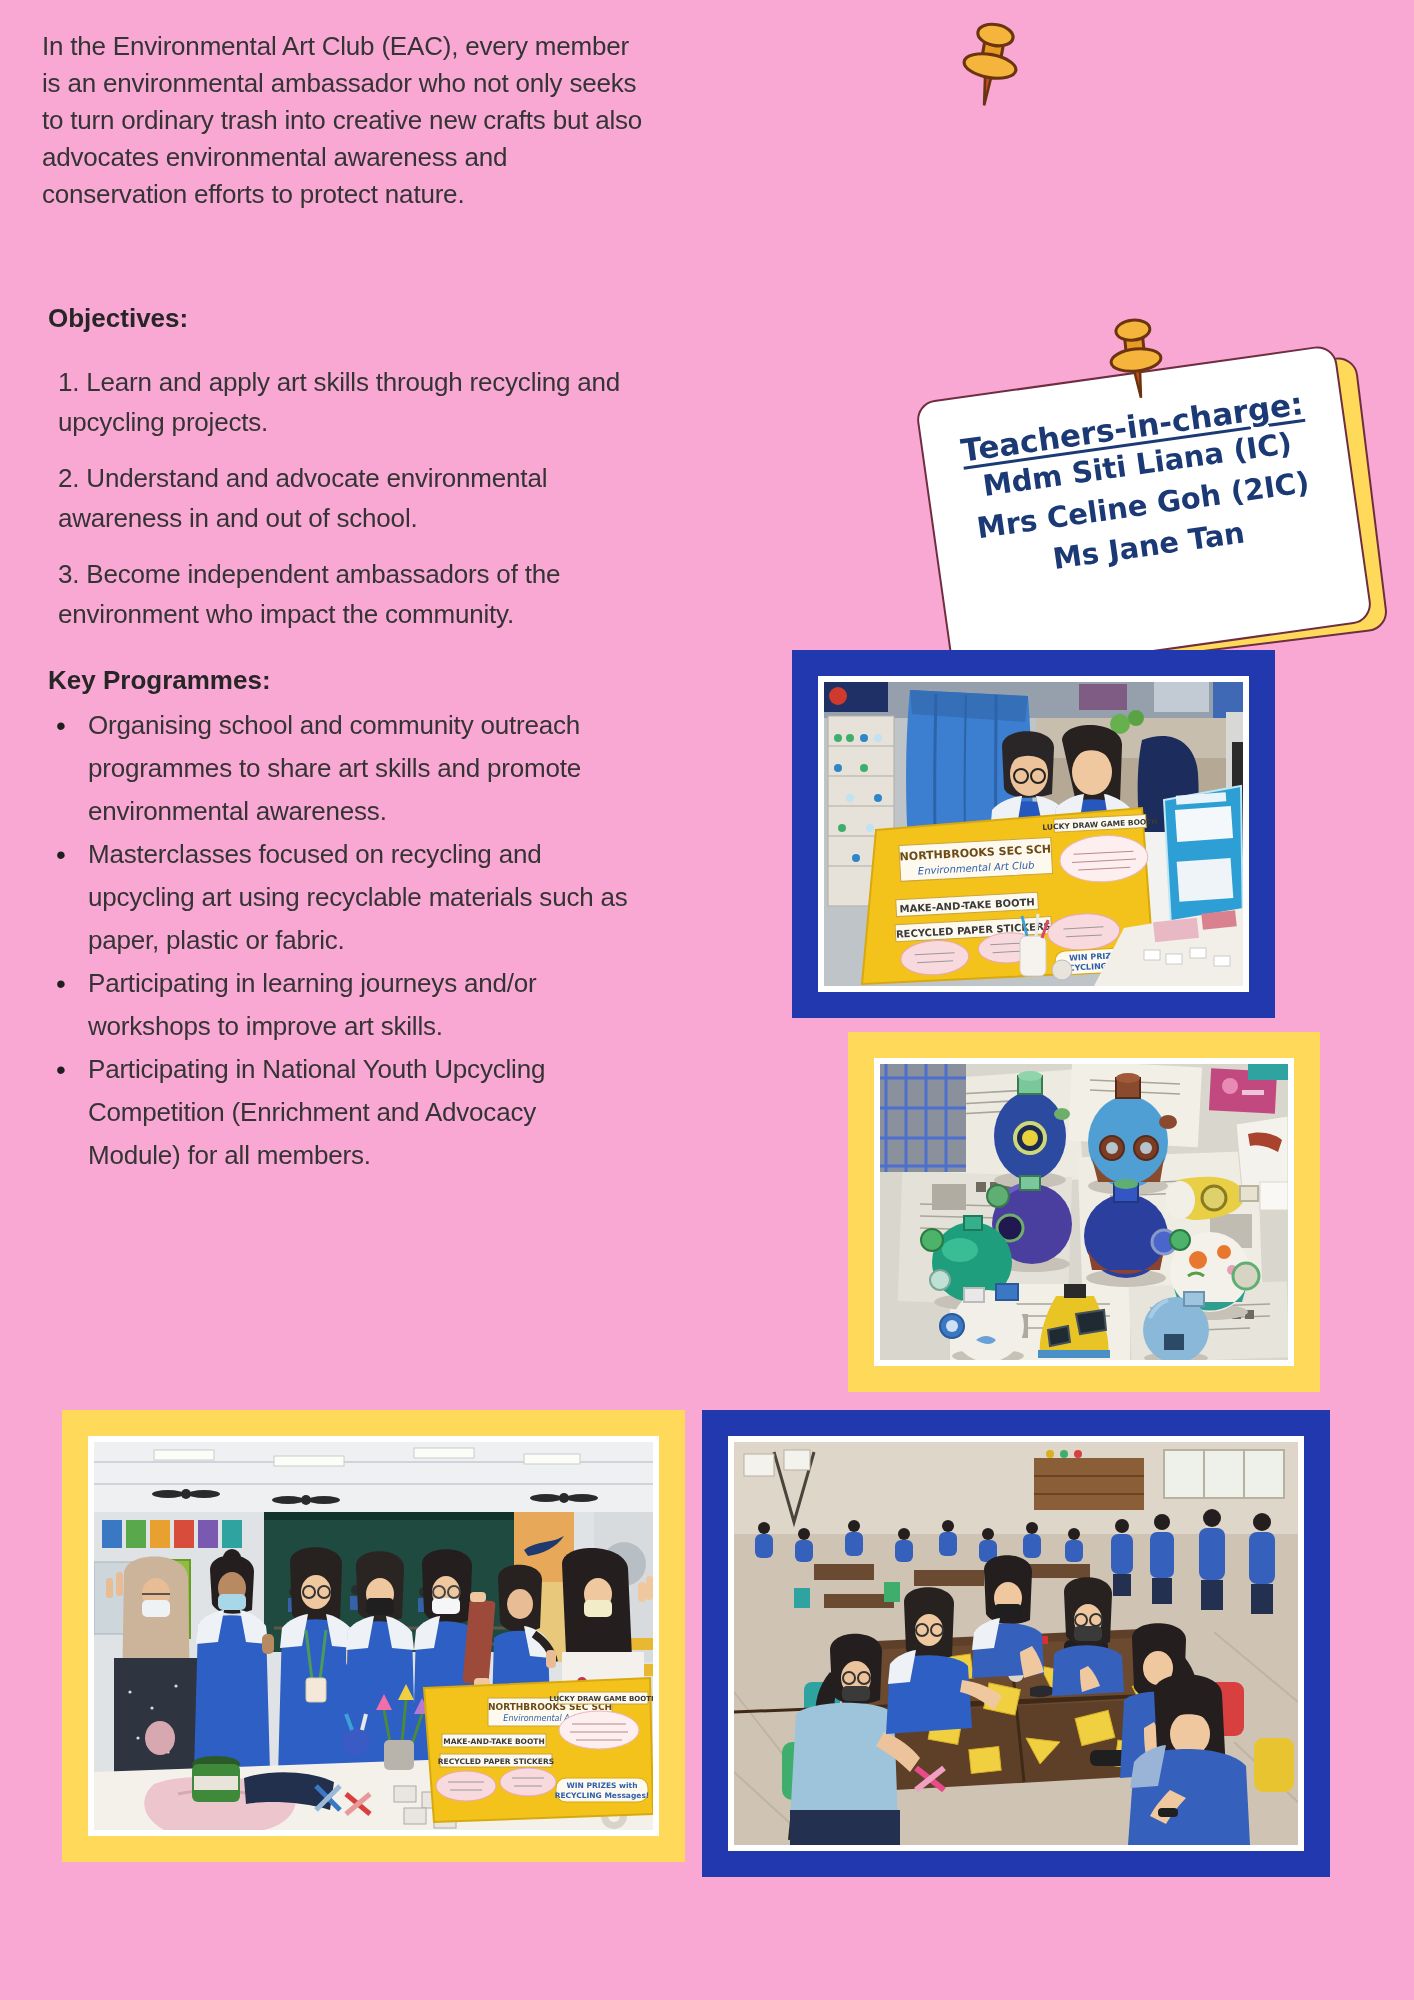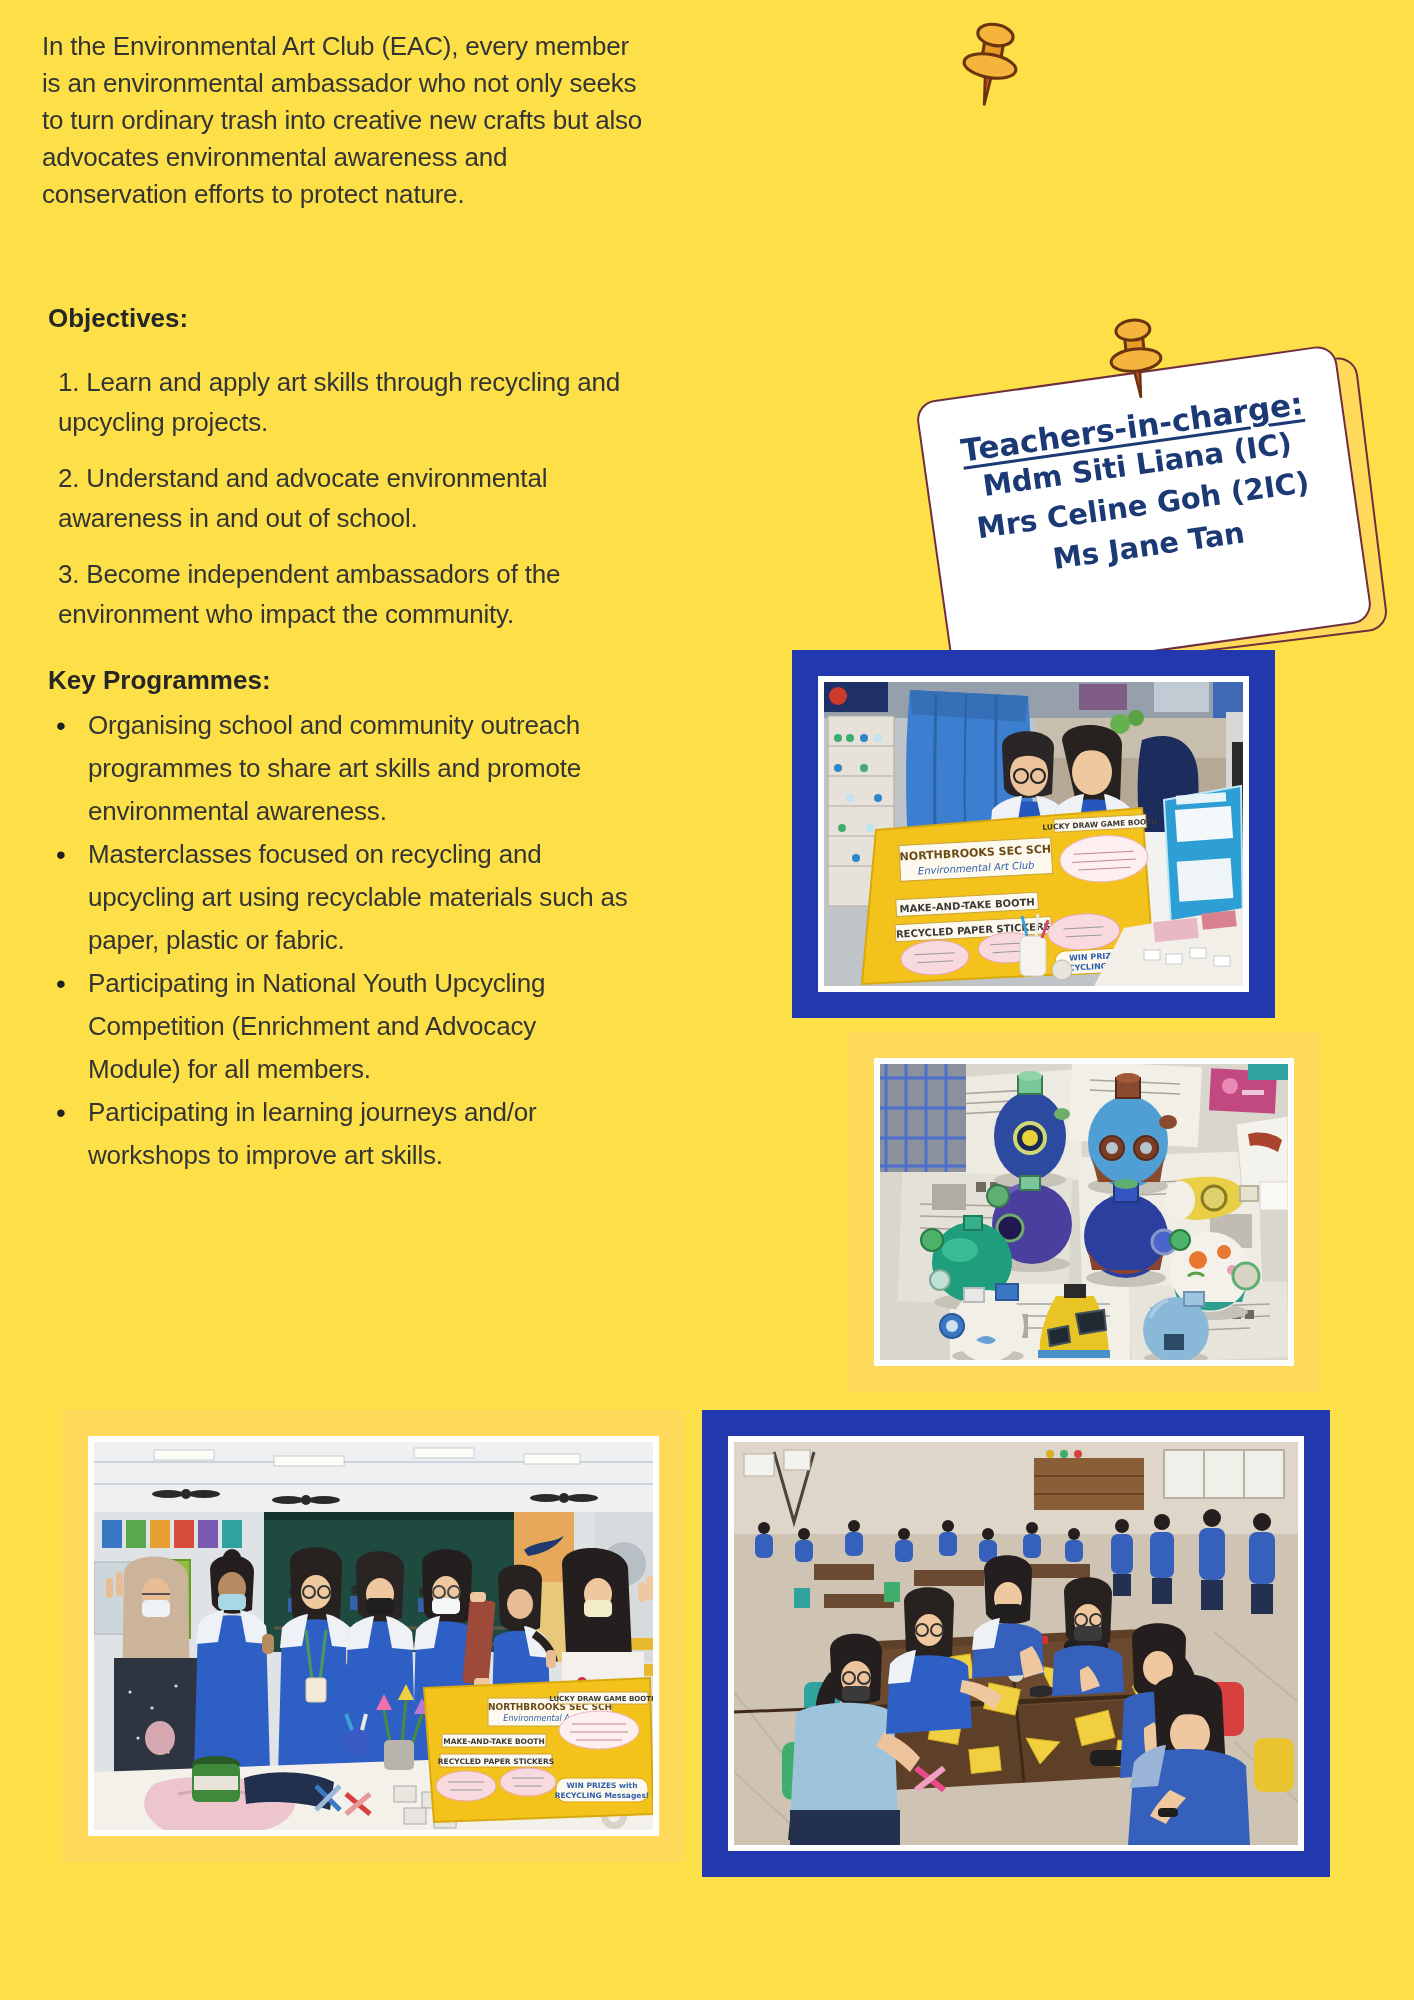--- a/index.html
+++ b/index.html
@@ -1,17 +1,17 @@
 <!DOCTYPE html>
 <html><head>
 <meta charset="utf-8">
 <style>
   html,body { margin:0; padding:0; background:#ffffff; }
   .canvas {
-    position:relative; width:1414px; height:2000px; background:#fde047;
+    position:relative; width:1414px; height:2000px; background:#f9a8d4;
     font-family:"Liberation Sans", sans-serif; color:#343434; overflow:hidden;
   }
   
   .intro {
     position:absolute; left:42px; top:28px; width:610px;
     font-size:26px; line-height:37px; letter-spacing:-0.2px;
   }
   .sec-heading {
     position:absolute; left:48px; width:600px;
     font-size:26px; font-weight:bold; color:#262626;
@@ -77,22 +77,22 @@
   <div class="obj-list">
     <div>1. Learn and apply art skills through recycling and upcycling projects.</div>
     <div>2. Understand and advocate environmental awareness in and out of school.</div>
     <div>3. Become independent ambassadors of the environment who impact the community.</div>
   </div>
 
   <div class="sec-heading kp-heading">Key Programmes:</div>
   <ul class="kp-list">
     <li>Organising school and community outreach programmes to share art skills and promote environmental awareness.</li>
     <li>Masterclasses focused on recycling and upcycling art using recyclable materials such as paper, plastic or fabric.</li>
+    <li>Participating in learning journeys and/or workshops to improve art skills.</li>
     <li>Participating in National Youth Upcycling Competition (Enrichment and Advocacy Module) for all members.</li>
-    <li>Participating in learning journeys and/or workshops to improve art skills.</li>
   </ul>
 
   <svg class="pushpin" style="left:958px; top:22px; width:64px; height:88px; transform:rotate(10deg);" viewBox="0 0 60 84">
     <path d="M27,52 L33,52 L31,80 Z" fill="#c44a1e" stroke="#6b3410" stroke-width="2.5"></path>
     <rect x="21" y="16" width="18" height="22" fill="#e89b22" stroke="#6b3410" stroke-width="3"></rect>
     <ellipse cx="30" cy="12" rx="17" ry="10" fill="#f5b53c" stroke="#6b3410" stroke-width="3"></ellipse>
     <ellipse cx="30" cy="42" rx="25" ry="11" fill="#f5b53c" stroke="#6b3410" stroke-width="3"></ellipse>
   </svg>
 
   <div class="note-wrap" id="teachers-card-wrap">

